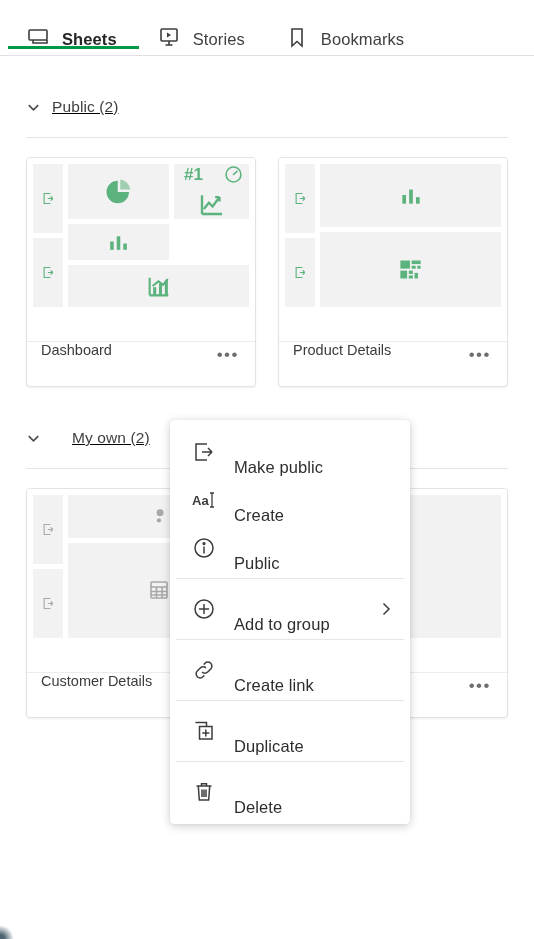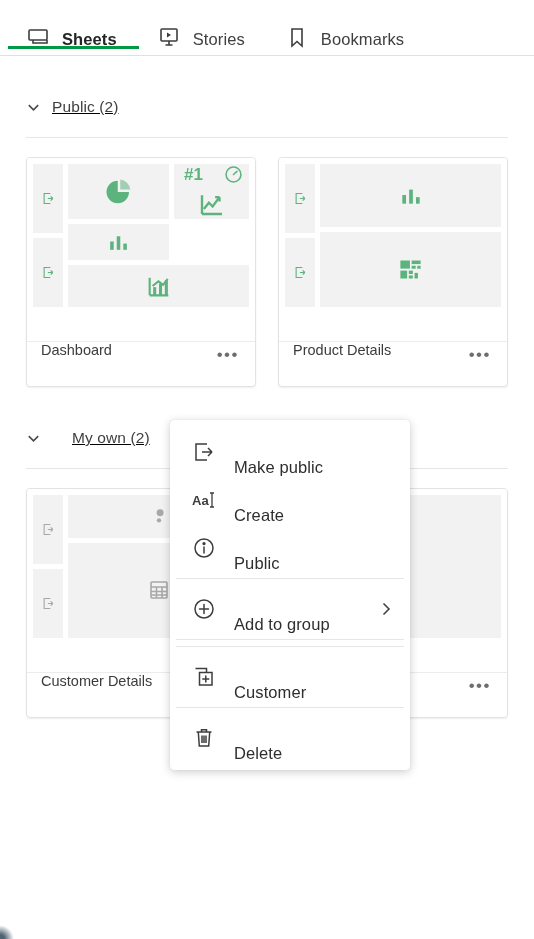--- a/index.html
+++ b/index.html
@@ -475,33 +475,42 @@
     <span class="mi-label">Add to group</span>
     <span class="mi-arrow">
       <svg viewBox="0 0 16 16" fill="none" stroke="currentColor" stroke-width="1.6">
           <path d="M5.5 2.5l5.5 5.5-5.5 5.5"></path>
         </svg>
     </span>
   </div>
 
   <div class="mdiv"></div>
 
+  <div class="mi">
+    <span class="mi-icon">
+      <svg viewBox="0 0 24 24" fill="none" stroke="currentColor" stroke-width="1.5">
+        <path d="M10 14a4 4 0 0 0 5.7 0l3-3a4 4 0 1 0-5.7-5.7l-1.3 1.3"></path>
+        <path d="M14 10a4 4 0 0 0-5.7 0l-3 3a4 4 0 1 0 5.7 5.7l1.3-1.3"></path>
+      </svg>
+    </span>
+    <span class="mi-label">Create link</span>
+  </div>
 
   <div class="mdiv"></div>
 
 
   <div class="mi">
     <span class="mi-icon">
       <svg viewBox="0 0 24 24" fill="none" stroke="currentColor" stroke-width="1.5">
         <path d="M3.5 3.5h11v11"></path>
           <rect x="7.5" y="7.5" width="12.5" height="12.5" fill="#fff"></rect>
         <path d="M13.8 11v6M10.8 14h6" stroke-linecap="round"></path>
       </svg>
     </span>
-    <span class="mi-label">Customer</span>
+    <span class="mi-label">Duplicate</span>
   </div>
 
   <div class="mdiv"></div>
 
   <div class="mi">
     <span class="mi-icon">
       <svg viewBox="0 0 24 24" fill="none" stroke="currentColor" stroke-width="1.5">
         <path d="M4.5 6h15"></path>
           <path d="M9.5 6V3.8h5V6"></path>
         <path d="M6.3 6l1 14h9.4l1-14"></path>

